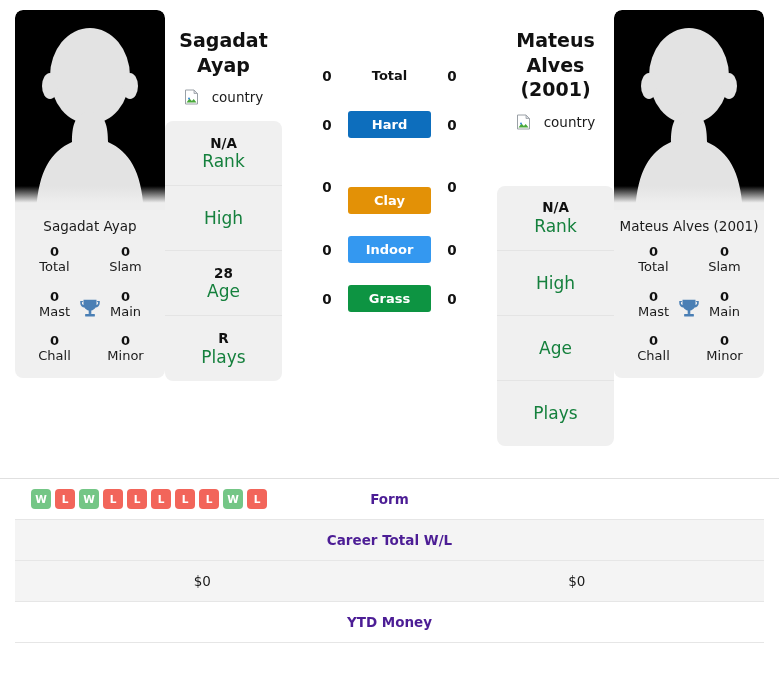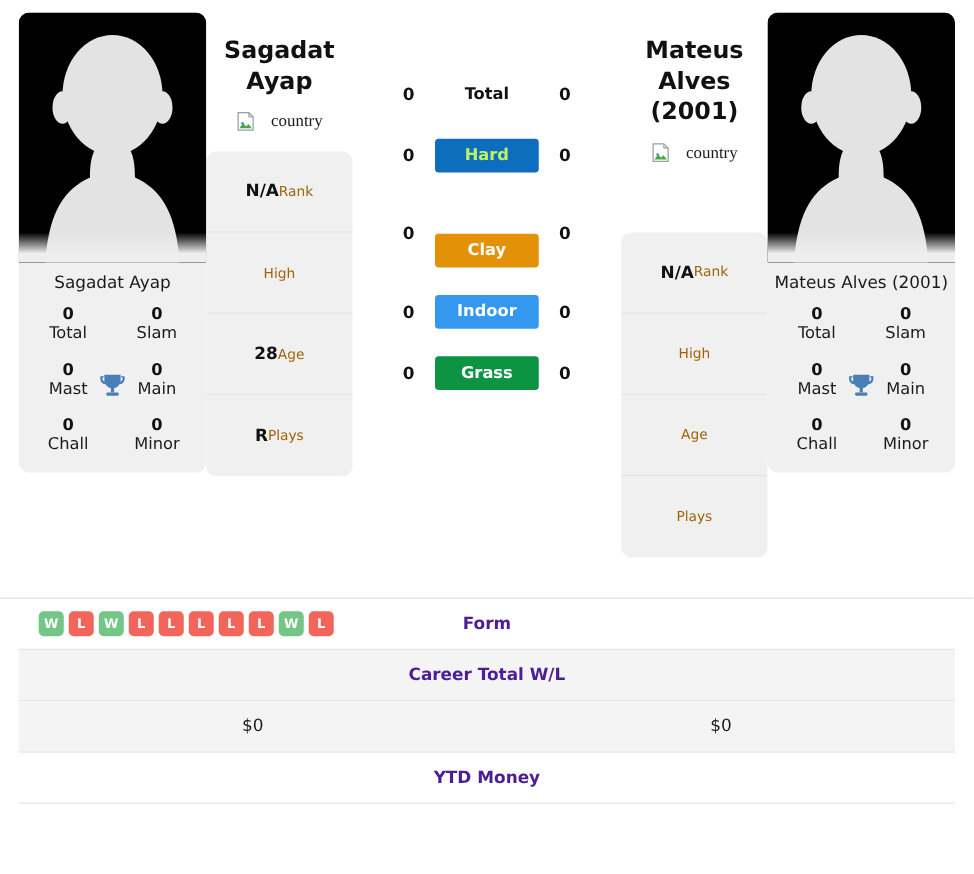--- a/index.html
+++ b/index.html
@@ -94,49 +94,48 @@
     padding: 0 2px;
   }
   .country-line {
     margin-top: 12px;
     font-size: 13.5px;
     color: #1a1a1a;
     display: flex;
     align-items: center;
     justify-content: center;
     gap: 12px;
-    font-family: Liberation Serif, serif;
   }
   .broken-img {
     display: inline-block;
     width: 16px; height: 16px;
     position: relative;
     vertical-align: -3px;
   }
   .info-stack {
     margin-top: 16px;
     width: 117px;
     background: #f0f0f0;
     border-radius: 8px;
     overflow: hidden;
   }
   .info-stack.right-stack { margin-top: 56px; }
   .info-row {
     height: 65px;
     display: flex;
-    flex-direction: row;
+    flex-direction: column;
     align-items: center;
     justify-content: center;
     border-bottom: 1px solid #e4e4e4;
     line-height: 1.22;
   }
   .info-row:last-child { border-bottom: none; }
   .info-val { font-size: 13.5px; font-weight: bold; color: #111; }
   .info-val:empty { display: none; }
-  .info-lbl { font-size: 11px; color: #a16207; }
+  .info-lbl { font-size: 17px; color: #15803d; }
 
   
   .surface-col {
     flex: 1 1 auto;
     display: flex;
     flex-direction: column;
     padding-top: 52px;
     gap: 22px;
   }
   .surface-row {
@@ -302,21 +301,21 @@
     </div>
 
     <div class="surface-col">
       <div class="surface-row">
         <span class="surf-num">0</span>
         <span class="surf-badge plain">Total</span>
         <span class="surf-num">0</span>
       </div>
       <div class="surface-row">
         <span class="surf-num">0</span>
-        <span class="surf-badge" id="badge-hard" style="background: rgb(13, 110, 189); color: #bef264;">Hard</span>
+        <span class="surf-badge" id="badge-hard" style="background: rgb(13, 110, 189); color: #ffffff;">Hard</span>
         <span class="surf-num">0</span>
       </div>
       <div class="surface-row">
         <span class="surf-num">0</span>
         <span class="surf-badge" id="badge-clay" style="background: rgb(227, 145, 6); color: rgb(255, 255, 255); margin-top: 27px;">Clay</span>
         <span class="surf-num">0</span>
       </div>
       <div class="surface-row">
         <span class="surf-num">0</span>
         <span class="surf-badge" id="badge-indoor" style="background: rgb(52, 152, 240); color: rgb(255, 255, 255);">Indoor</span>

